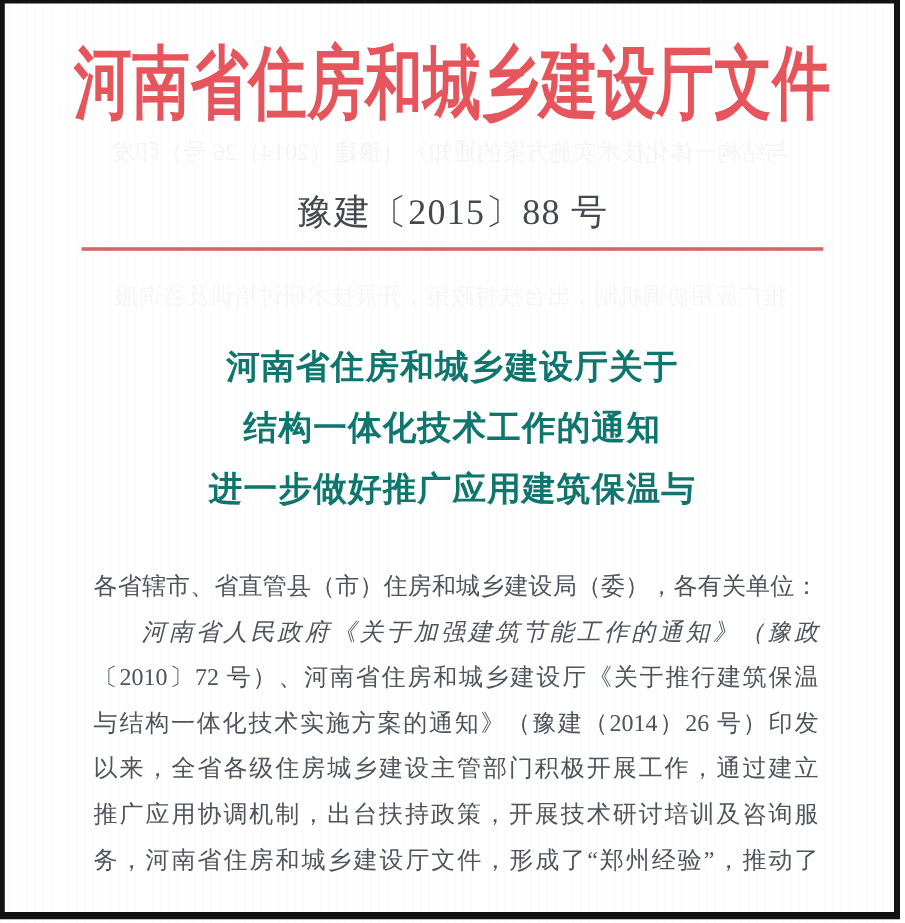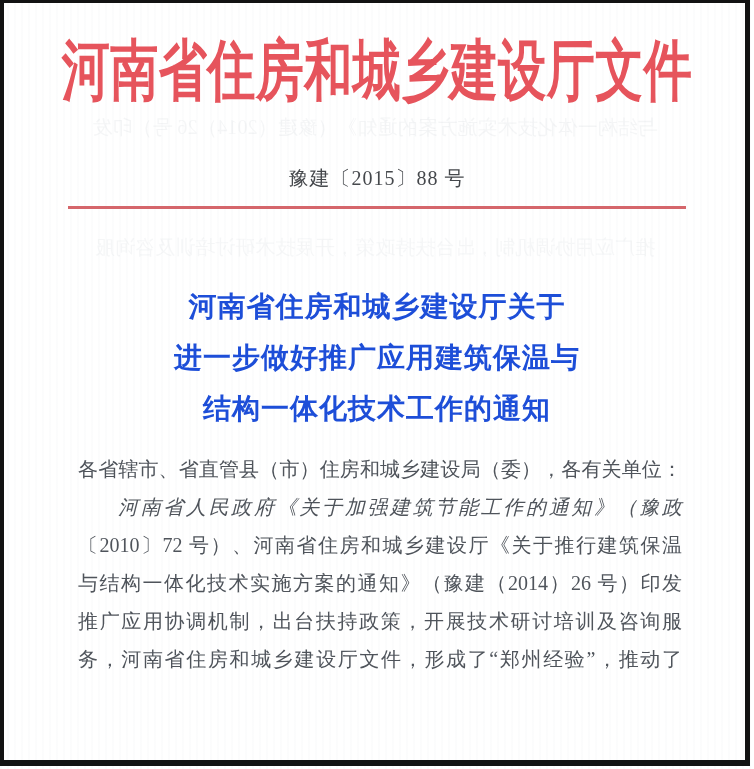--- a/index.html
+++ b/index.html
@@ -30,32 +30,32 @@
   .ghost{
     position:absolute;left:60px;width:630px;height:30px;line-height:30px;
     font-size:20px;text-align:center;color:#5a6a7a;opacity:0.06;
     transform:scaleX(-1);filter:blur(0.6px);white-space:nowrap;overflow:hidden;
     pointer-events:none;
   }
   .ghost-1{top:112px;}
   .ghost-2{top:232px;opacity:0.05;}
   .doc-number{
     position:absolute;top:160px;left:0;width:100%;height:36px;line-height:36px;
-    text-align:center;font-size:20px;color:#45484c;letter-spacing:1px;
+    text-align:center;font-size:30px;color:#45484c;letter-spacing:1px;
   }
   .red-rule{
     position:absolute;top:206px;left:68px;width:618px;height:3px;
   }
   .doc-title{
     position:absolute;top:281px;left:0;width:100%;
     text-align:center;font-weight:bold;font-size:28px;line-height:51px;
     color:#3a414c;letter-spacing:1px;
   }
   .doc-body{
-    position:absolute;top:450px;left:78px;width:604px;
+    position:absolute;top:470px;left:78px;width:604px;
     font-size:20px;line-height:38px;color:#4f545b;
   }
   .body-line{
     height:38px;text-align:justify;text-align-last:justify;text-justify:inter-character;
   }
   .body-line.indent{text-indent:40px;font-style:italic;}
 </style>
 </head>
 <body>
 
@@ -64,28 +64,29 @@
 <div class="red-header" style="color: rgb(230, 84, 92);">河南省住房和城乡建设厅文件</div>
 
 <div class="ghost ghost-1" aria-hidden="true">与结构一体化技术实施方案的通知》（豫建（2014）26 号）印发</div>
 
 <div class="doc-number">豫建〔2015〕88 号</div>
 
 <div class="red-rule" style="background: rgb(213, 102, 107);"></div>
 
 <div class="ghost ghost-2" aria-hidden="true">推广应用协调机制，出台扶持政策，开展技术研讨培训及咨询服</div>
 
-<div class="doc-title" style="color: #1d4ed8;">
+<div class="doc-title" style="color: #0f766e;">
   <div>河南省住房和城乡建设厅关于</div>
+  <div>结构一体化技术工作的通知</div>
   <div>进一步做好推广应用建筑保温与</div>
-  <div>结构一体化技术工作的通知</div>
 </div>
 
 <div class="doc-body" style="color: rgb(79, 84, 91);">
   <div class="body-line">各省辖市、省直管县（市）住房和城乡建设局（委），各有关单位：</div>
   <div class="body-line indent">河南省人民政府《关于加强建筑节能工作的通知》（豫政</div>
   <div class="body-line">〔2010〕72 号）、河南省住房和城乡建设厅《关于推行建筑保温</div>
   <div class="body-line">与结构一体化技术实施方案的通知》（豫建（2014）26 号）印发</div>
+  <div class="body-line">以来，全省各级住房城乡建设主管部门积极开展工作，通过建立</div>
   <div class="body-line">推广应用协调机制，出台扶持政策，开展技术研讨培训及咨询服</div>
   <div class="body-line">务，河南省住房和城乡建设厅文件，形成了“郑州经验”，推动了</div>
 </div>
 
 <div class="border-frame"></div>
 
 </body></html>

